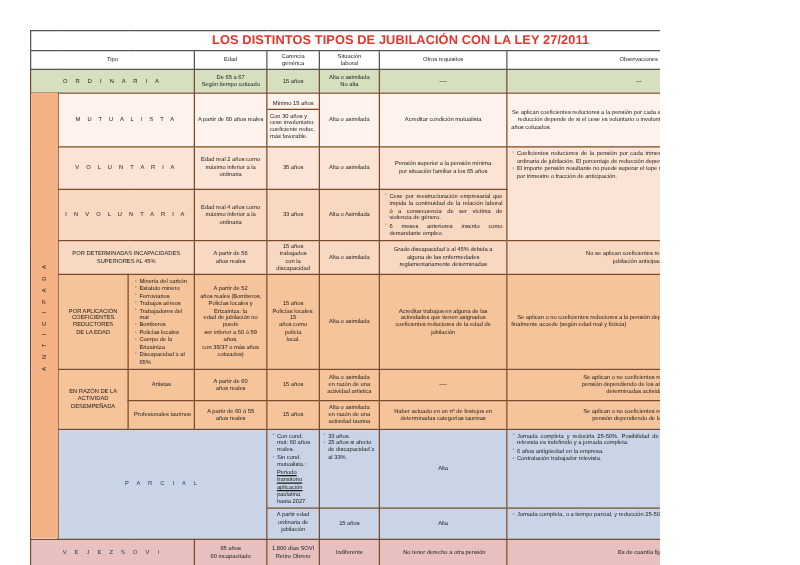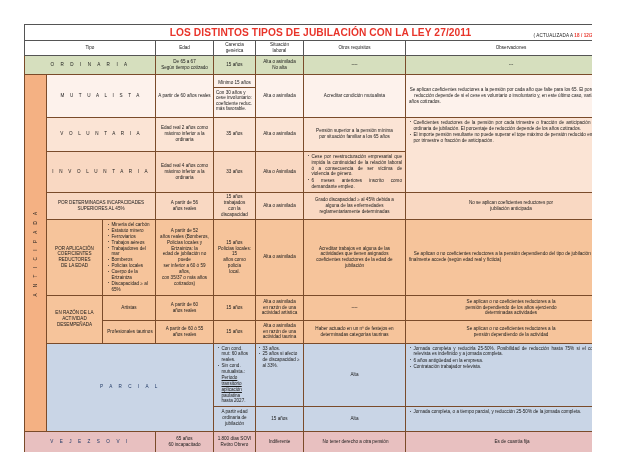--- a/index.html
+++ b/index.html
@@ -1,17 +1,17 @@
 <!DOCTYPE html>
 <html><head>
 <meta charset="utf-8">
 <style>
   html,body{margin:0;padding:0;background:#ffffff;}
   body{width:640px;height:452px;font-family:"Liberation Sans",sans-serif;-webkit-font-smoothing:antialiased;}
-  #sheet{position:relative;width:592px;height:452px;background:#fff;overflow:hidden;}
+  #sheet{position:relative;width:528px;height:452px;background:#fff;overflow:hidden;}
   table.jub{border-collapse:collapse;table-layout:fixed;position:absolute;left:24px;top:24px;width:592px;}
   table.jub td{border:1px solid #7a4b2a;padding:1px 2px;vertical-align:middle;text-align:center;
     font-size:4.6px;line-height:1.28;color:#1a1a1a;}
   .ttl-cell{border:1px solid #555 !important;background:#fff;padding:3px 0 4px 0;}
   .title{color:#e8342a;font-size:10.2px;font-weight:bold;letter-spacing:.1px;text-align:center;display:inline-block;}
   .upd{position:absolute;right:10px;top:7px;font-size:4.6px;color:#1a1a1a;letter-spacing:.1px;}
   .upd .dt{color:#e8342a;font-weight:bold;}
   .ttl-wrap{position:relative;}
   .hdr td{background:#ffffff;border:1px solid #555 !important;font-size:5.1px;padding:4px 1px;color:#111;}
   .green{background:#d6dfbe;}

